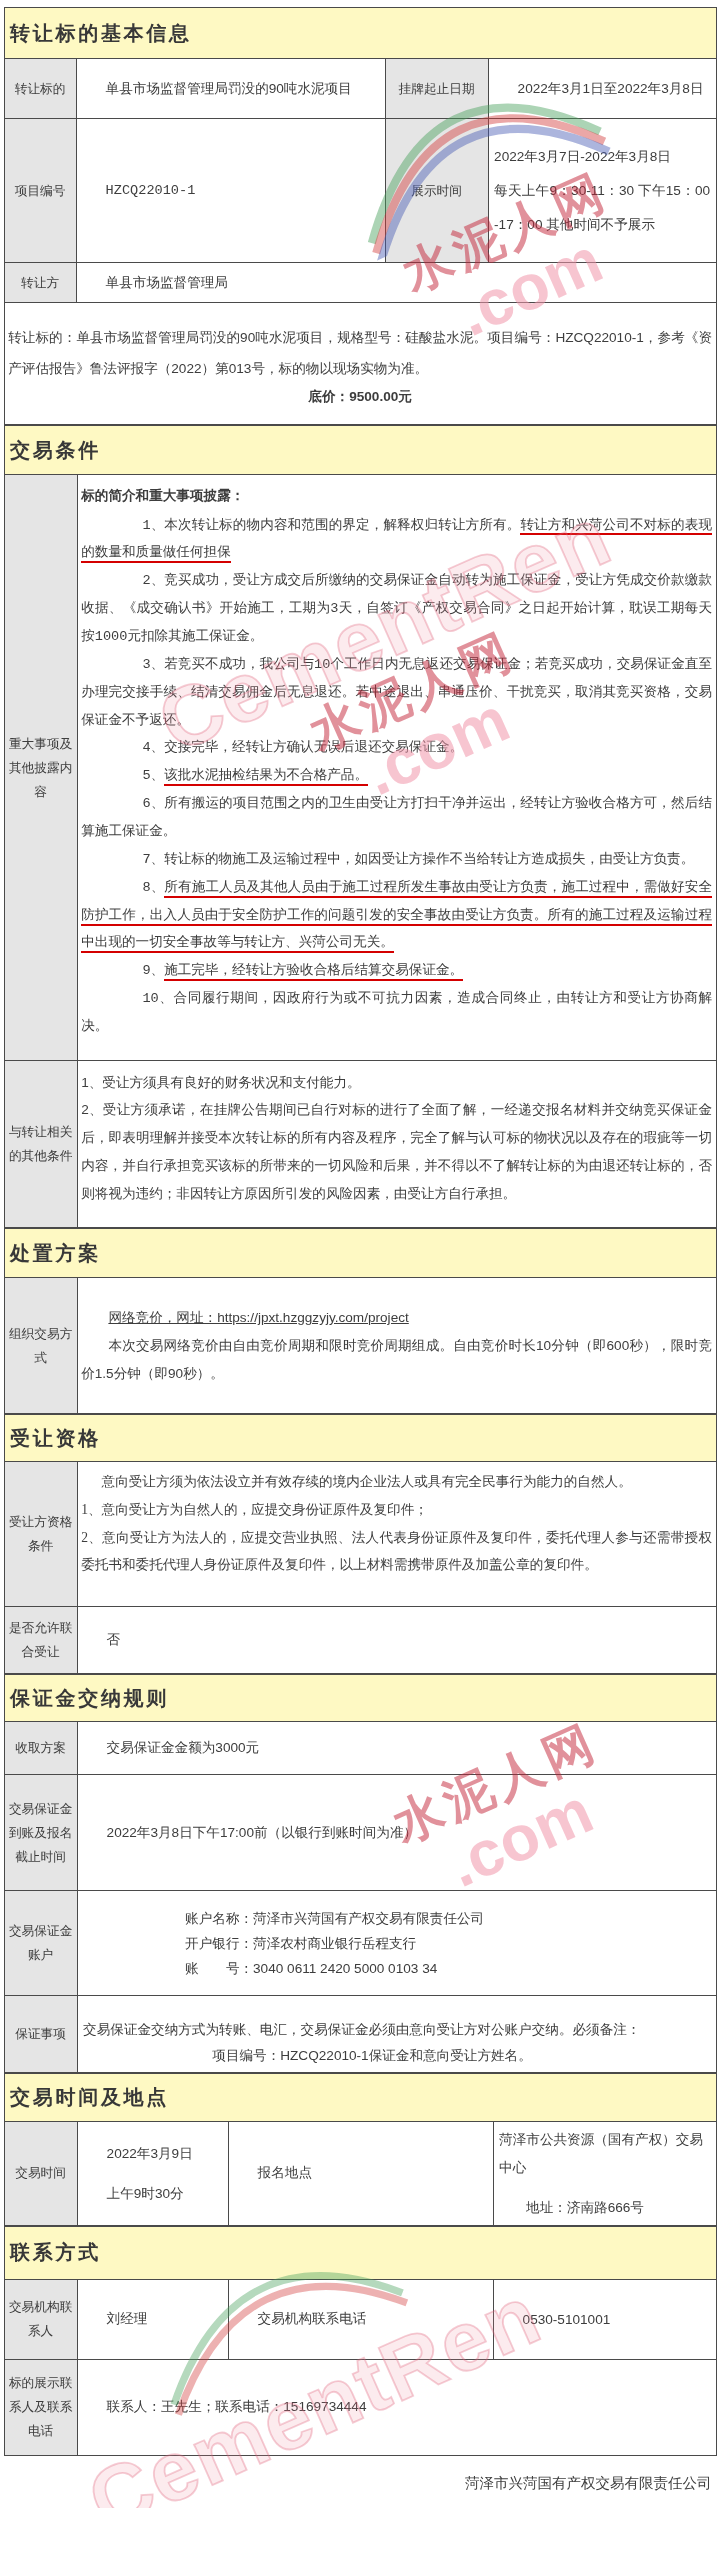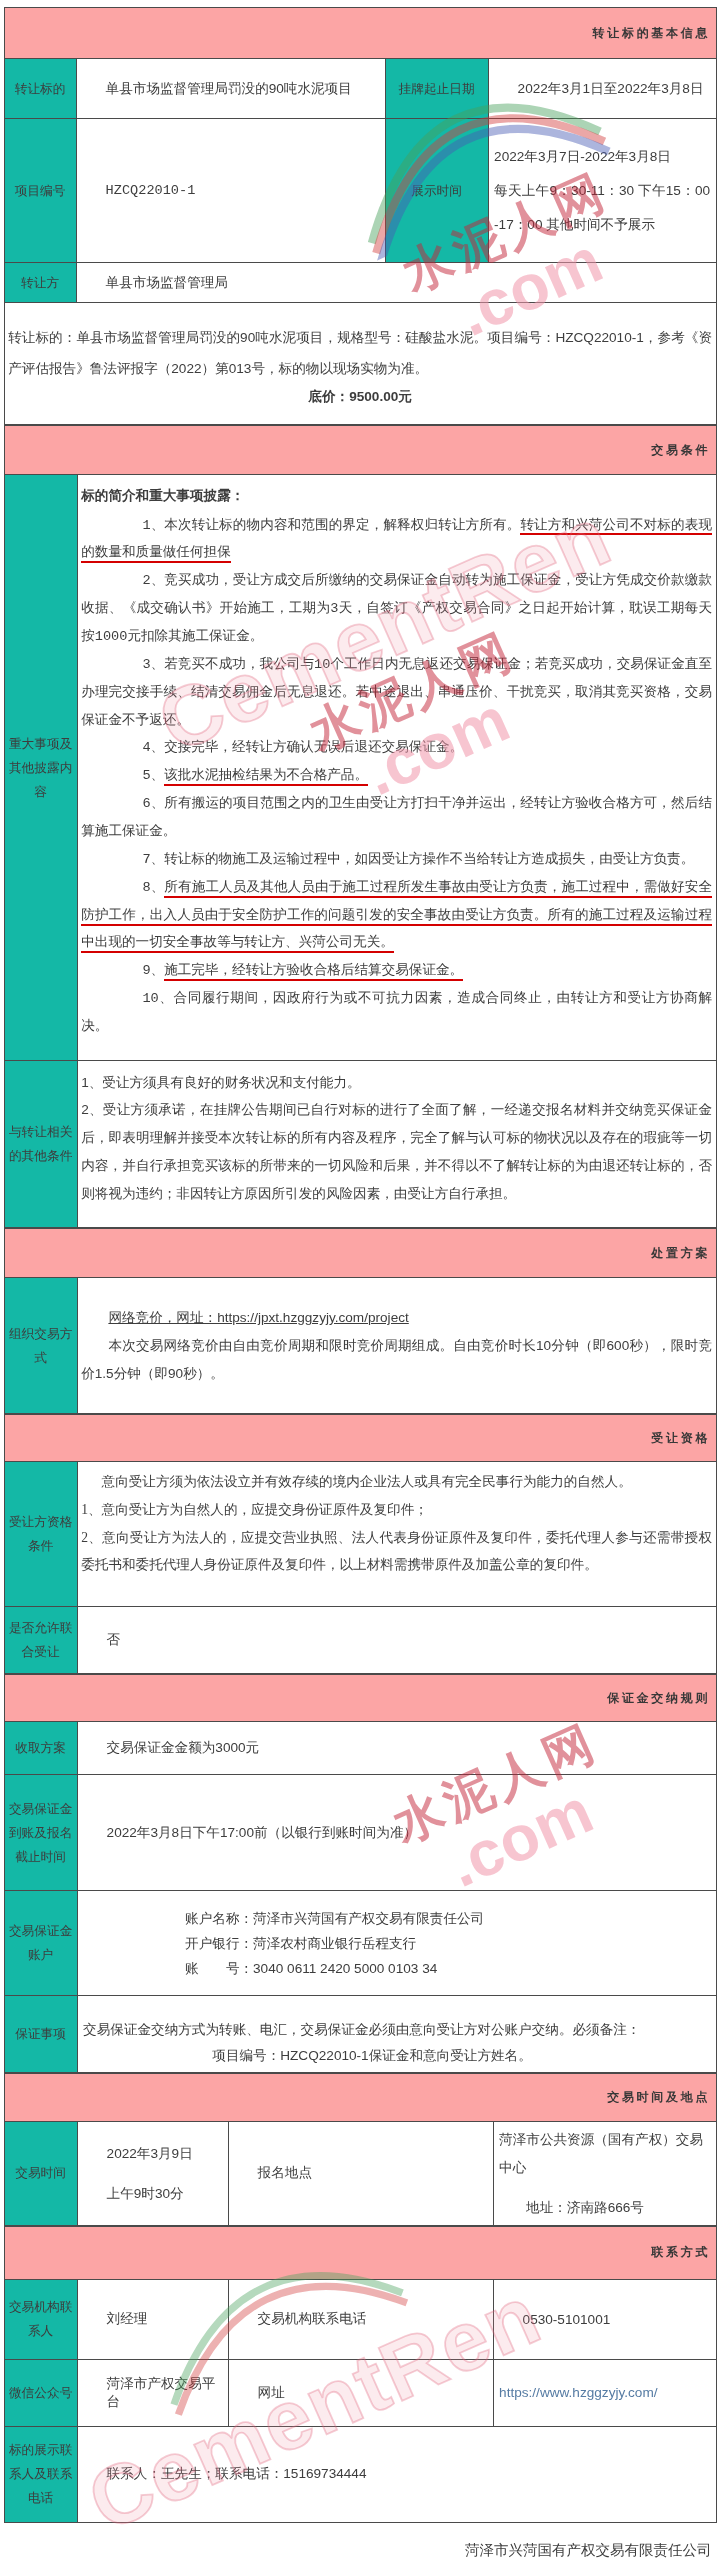--- a/index.html
+++ b/index.html
@@ -1,21 +1,21 @@
 <!DOCTYPE html>
 <html style="font-size:14.5px"><head>
 <meta charset="utf-8">
 <style>
   html,body{margin:0;padding:0;background:#fff;}
   body{width:719px;font-family:"Liberation Sans","DejaVu Sans",sans-serif;color:#3d3d3d;}
   .page{position:relative;width:719px;padding-top:7.3px;overflow:hidden;}
   table{border-collapse:collapse;table-layout:fixed;width:711px;margin:0 0 0 3.6px;}
   td{border:1.8px solid #4a4a4a;vertical-align:middle;padding:3.6px 5.5px;font-size:13.6px;color:#3d3d3d;word-break:break-all;}
-  td.sec{text-align:right;font-size:12px;font-weight:600;letter-spacing:2.7px;color:#383838;background:#fca5a5;}
-  td.lbl{background:#14b8a6;text-align:center;font-size:12.7px;line-height:1.9;padding:3.6px 1.8px;}
+  td.sec{text-align:left;font-size:20px;font-weight:600;letter-spacing:2.7px;color:#383838;background:#fef9c3;}
+  td.lbl{background:#e5e5e5;text-align:center;font-size:12.7px;line-height:1.9;padding:3.6px 1.8px;}
   td.ctr{padding-left:29px;}
   .just{text-align:justify;}
   .para{margin:0;line-height:2.3;}
   .item{margin:0;line-height:2.05;text-indent:4.5em;text-align:justify;}
   .noind{text-indent:0;}
   .ind2{text-indent:2em;}
   .rul{border-bottom:2.7px solid #d40000;padding-bottom:0.9px;}
   .dtitle{font-weight:700;margin:0 0 1.8px 0;line-height:2;}
   .price{text-align:center;font-weight:700;margin-top:3.6px;font-size:13.6px;}
   .ulink{text-decoration:underline;color:#3d3d3d;cursor:pointer;}
@@ -224,26 +224,20 @@
     <tbody>
         <tr style="height:53px">
       <td class="sec" colspan="4">联系方式</td>
     </tr>
     <tr style="height:80px">
       <td class="lbl">交易机构联系人</td>
       <td class="ctr">刘经理</td>
       <td class="ctr" style="line-height:2.6;">交易机构联系电话</td>
       <td class="ctr">0530-5101001</td>
     </tr>
-    <tr style="height:67px">
-      <td class="lbl">微信公众号</td>
-      <td class="ctr">菏泽市产权交易平台</td>
-      <td class="ctr">网址</td>
-      <td><a class="bluelink">https://www.hzggzyjy.com/</a></td>
-    </tr>
     <tr style="height:96px">
       <td class="lbl">标的展示联系人及联系电话</td>
       <td class="ctr" colspan="3">联系人：王先生；联系电话：15169734444</td>
     </tr>
   </tbody>
     </table>
 
   <div class="footer">
     <div>菏泽市兴菏国有产权交易有限责任公司</div>
 

